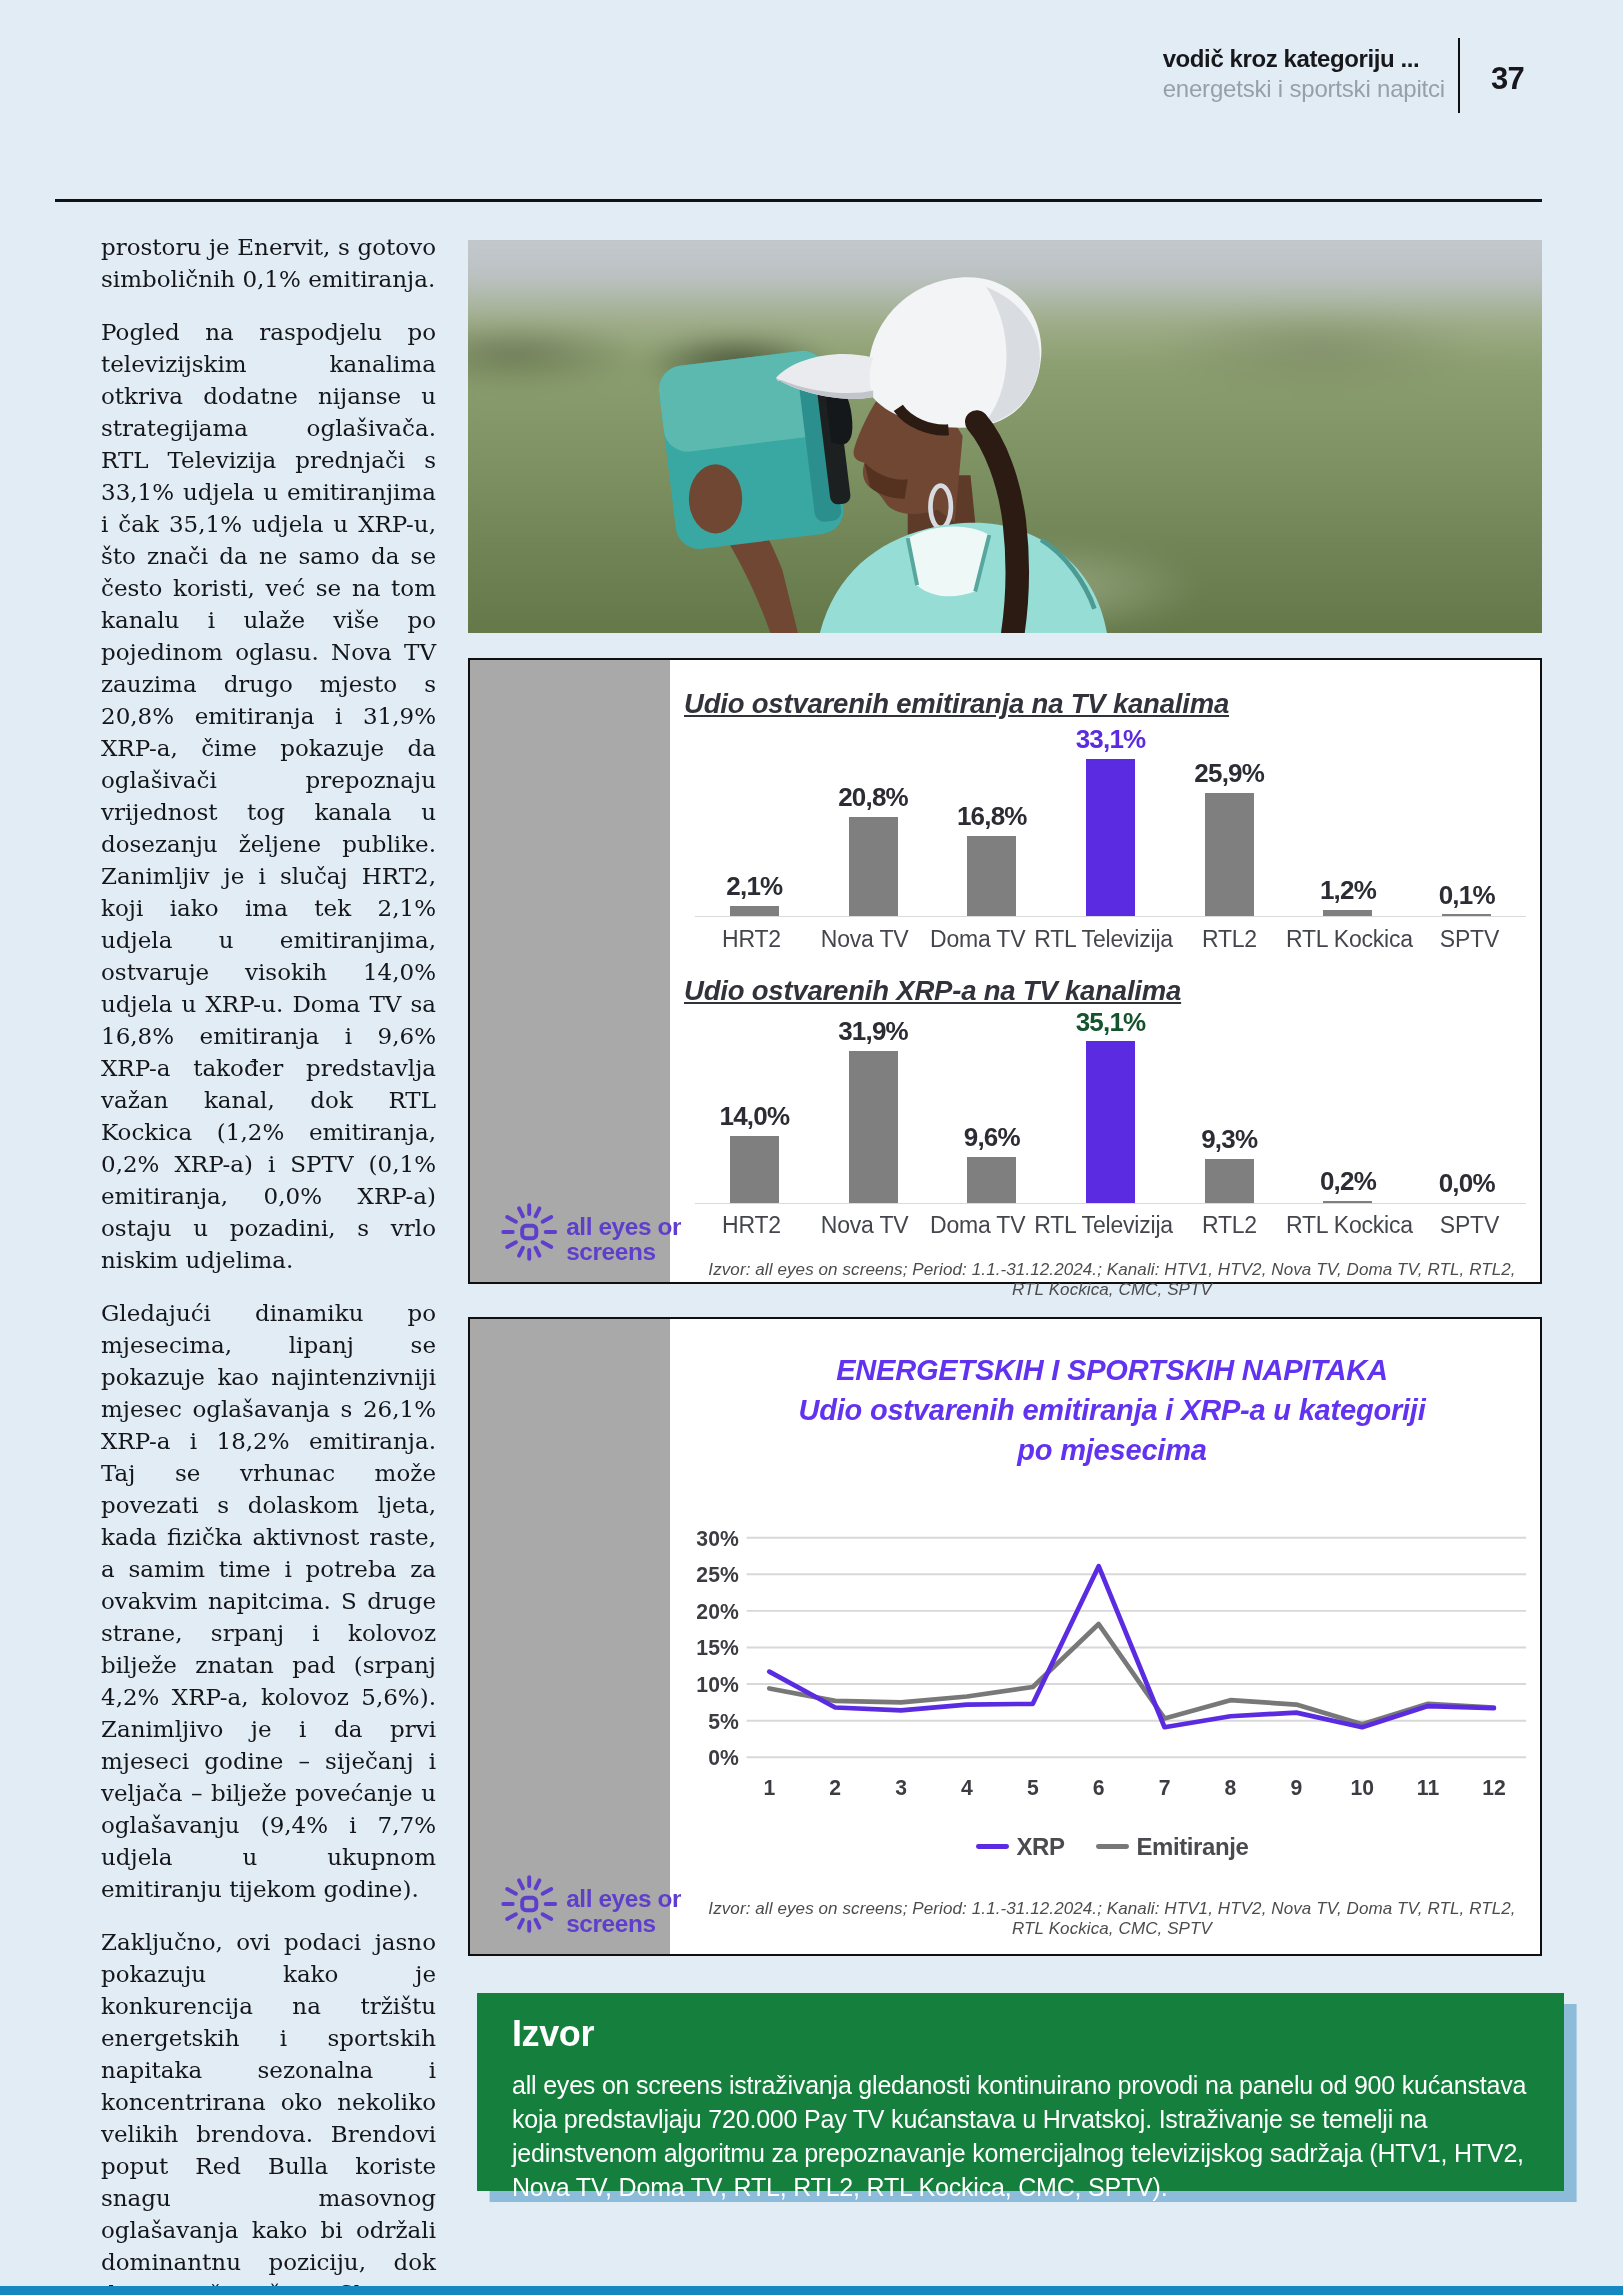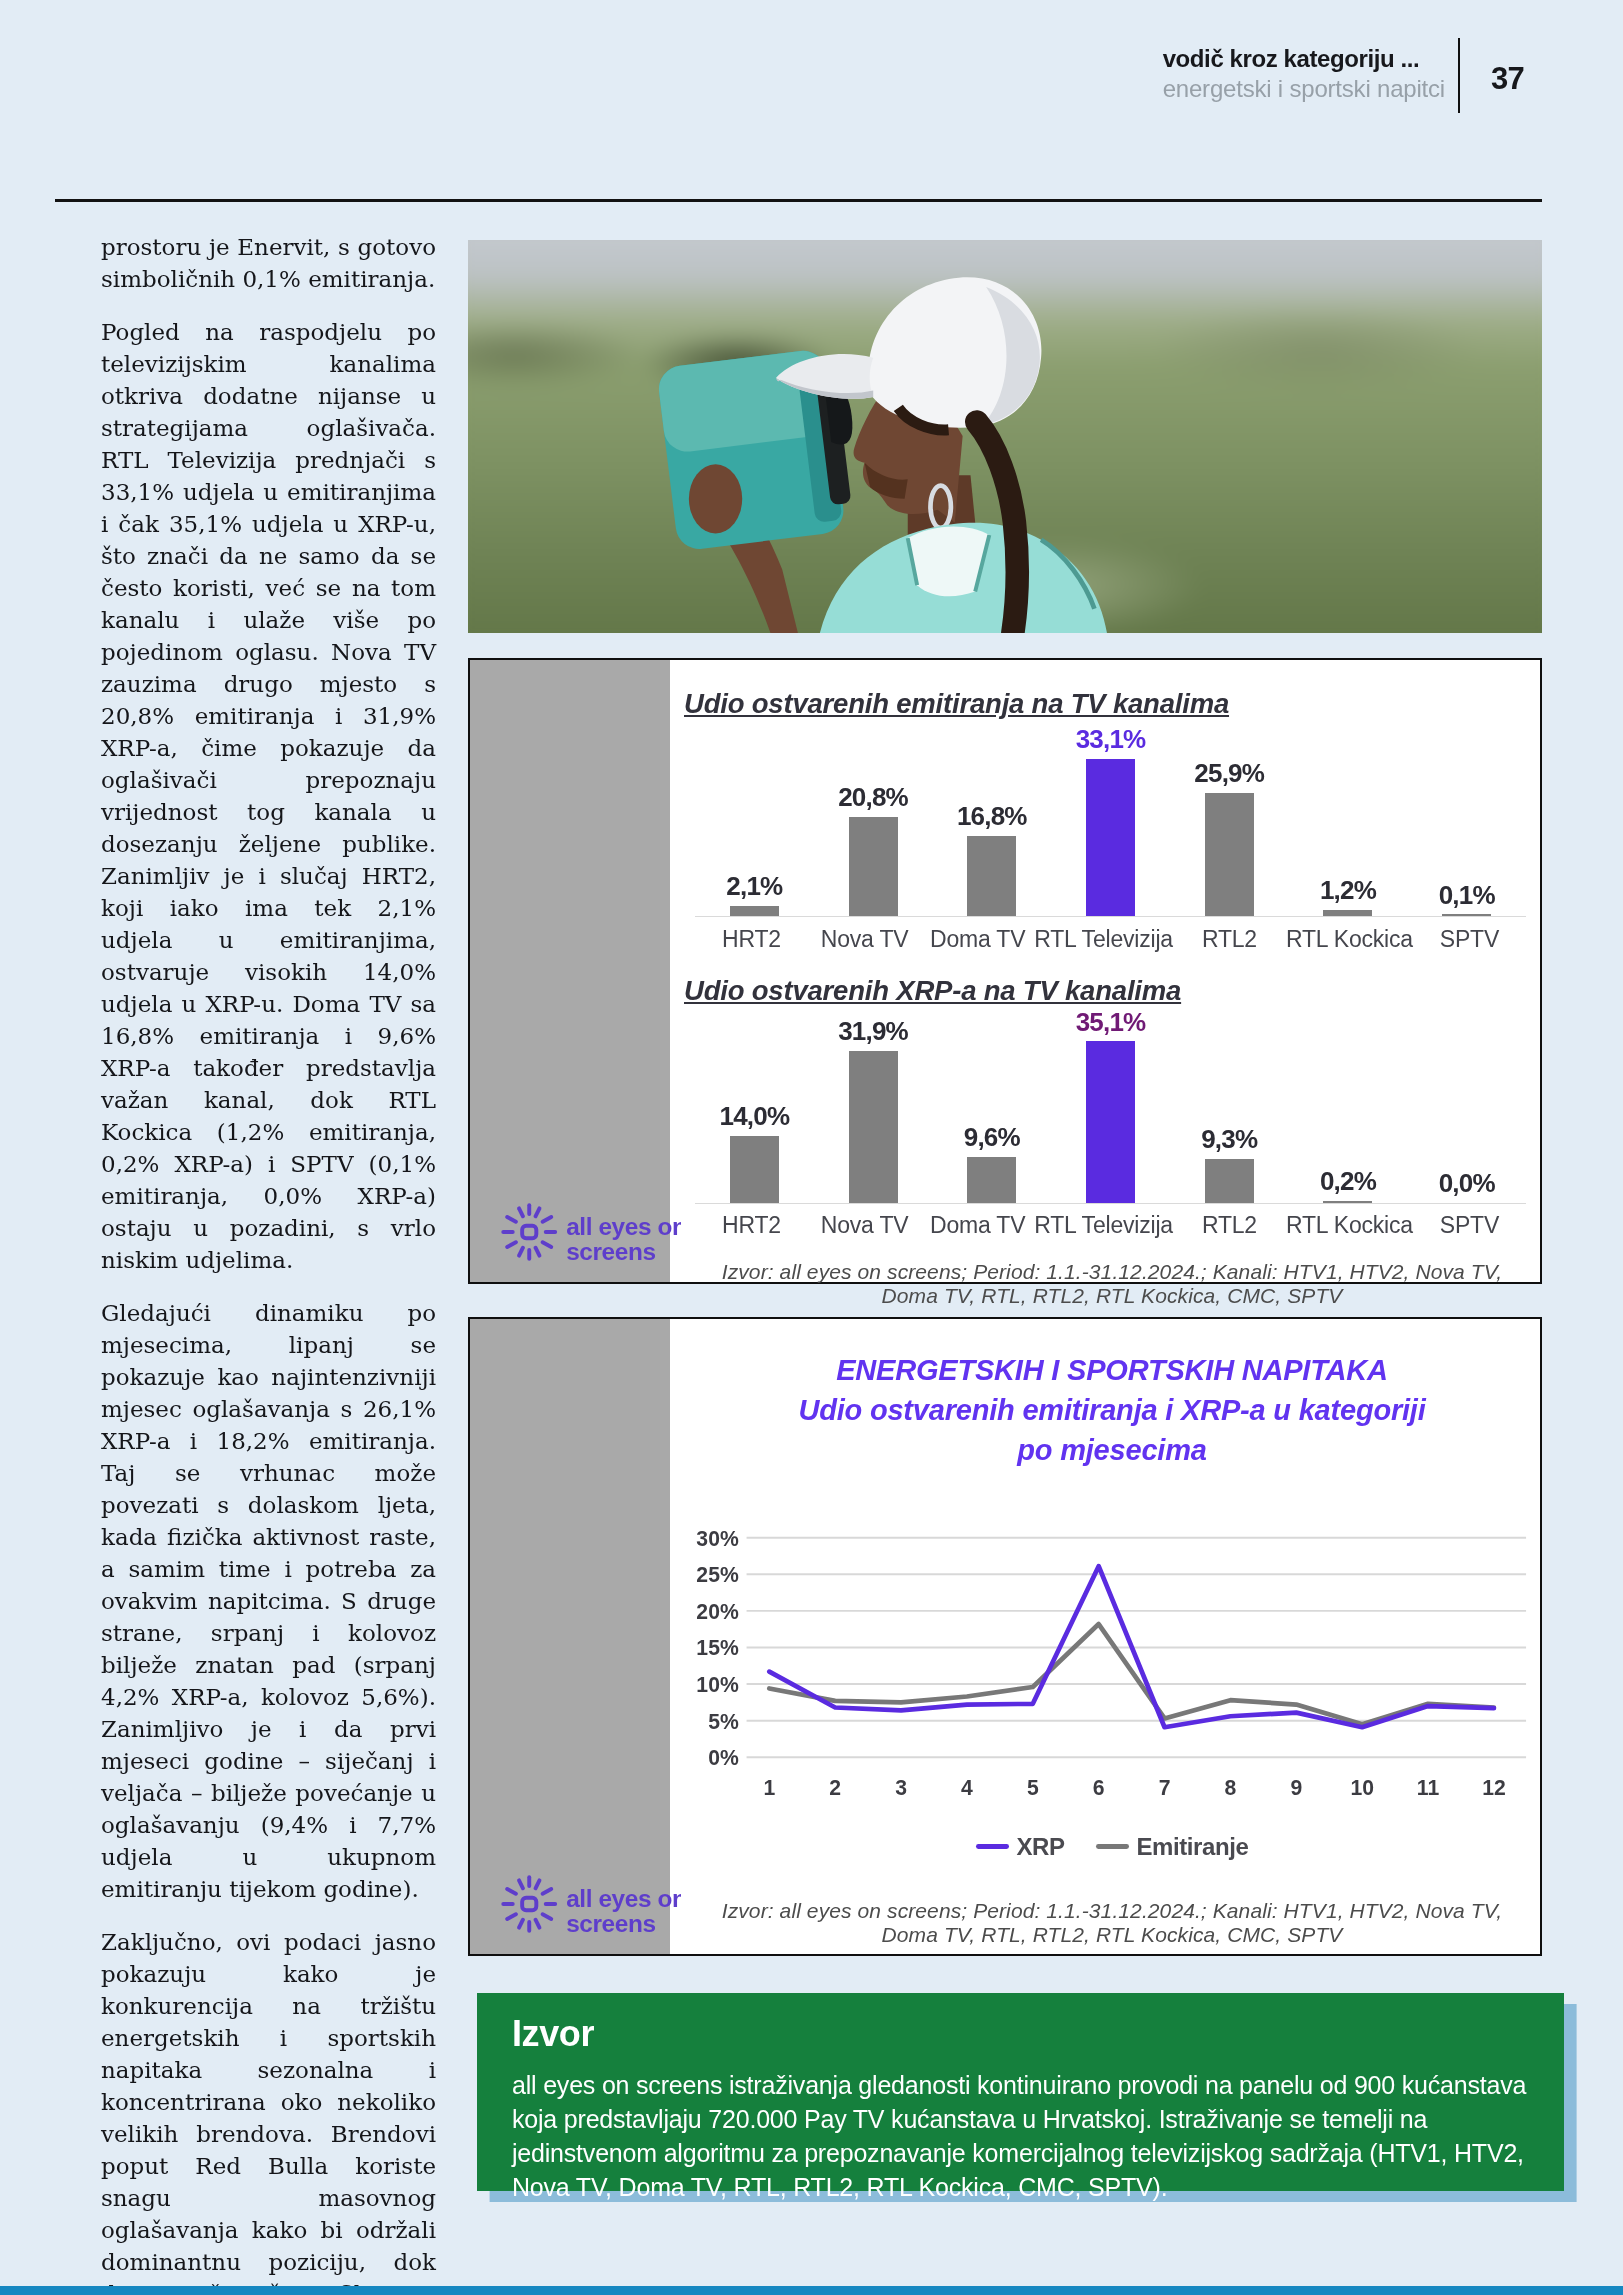--- a/index.html
+++ b/index.html
@@ -44,21 +44,21 @@
                color:#32323c;letter-spacing:-0.2px;text-decoration:underline;}
   #bar-title-a{margin-top:28px;}
   #bar-title-b{margin-top:22px;}
   .bars-row{display:flex;align-items:flex-end;height:196px;margin:0 14px 0 11px;
             border-bottom:1.6px solid #dadada;}
   .bar-group{flex:1;display:flex;flex-direction:column;align-items:center;justify-content:flex-end;height:100%;}
   .bar-value{font-size:26px;font-weight:bold;color:#2c2c34;letter-spacing:-0.8px;margin-bottom:3.9px;white-space:nowrap;}
   .bar{width:49px;}
   .cats-row{display:flex;margin:0 14px 0 11px;padding-top:8.6px;}
   .bar-cat{flex:1;text-align:center;font-size:23px;color:#45464d;letter-spacing:-0.2px;white-space:nowrap;}
-  .source-line{text-align:center;font-size:21px;font-style:italic;color:#4c4c4c;margin-top:20.4px;padding:0 20.4px;letter-spacing:0.1px;}
+  .source-line{text-align:center;font-size:17px;font-style:italic;color:#4c4c4c;margin-top:20.4px;padding:0 20.4px;letter-spacing:0.1px;}
 
   .line-title{margin-top:31px;text-align:center;font-size:29px;font-weight:bold;font-style:italic;
               color:#6133f0;line-height:40px;letter-spacing:-0.2px;}
   #line-chart{display:block;margin:52px auto 0;width:836px;height:298px;}
   .tick-label{font-weight:bold;font-size:27px;fill:#3c3c42;}
   .legend{display:flex;justify-content:center;align-items:center;gap:31px;margin-top:12.6px;}
   .legend-item{display:flex;align-items:center;gap:7.9px;font-size:24px;font-weight:bold;color:#4a4a50;letter-spacing:-0.4px;}
   .legend-swatch{width:33px;height:5.5px;border-radius:2.4px;}
   #line-source{margin-top:38px;}
 
@@ -207,21 +207,21 @@
             </div>
             <div class="bar-group">
               <div class="bar-value">31,9%</div>
               <div class="bar" style="height: 152px; background: rgb(127, 127, 127);"></div>
             </div>
             <div class="bar-group">
               <div class="bar-value">9,6%</div>
               <div class="bar" style="height: 46px; background: rgb(127, 127, 127);"></div>
             </div>
             <div class="bar-group">
-              <div class="bar-value" style="color: #701a75;">35,1%</div>
+              <div class="bar-value" style="color: #14532d;">35,1%</div>
               <div class="bar" style="height: 167px; background: rgb(90, 43, 224);"></div>
             </div>
             <div class="bar-group">
               <div class="bar-value">9,3%</div>
               <div class="bar" style="height: 44px; background: rgb(127, 127, 127);"></div>
             </div>
             <div class="bar-group">
               <div class="bar-value">0,2%</div>
               <div class="bar" style="height: 1.6px; background: rgb(127, 127, 127);"></div>
             </div>

